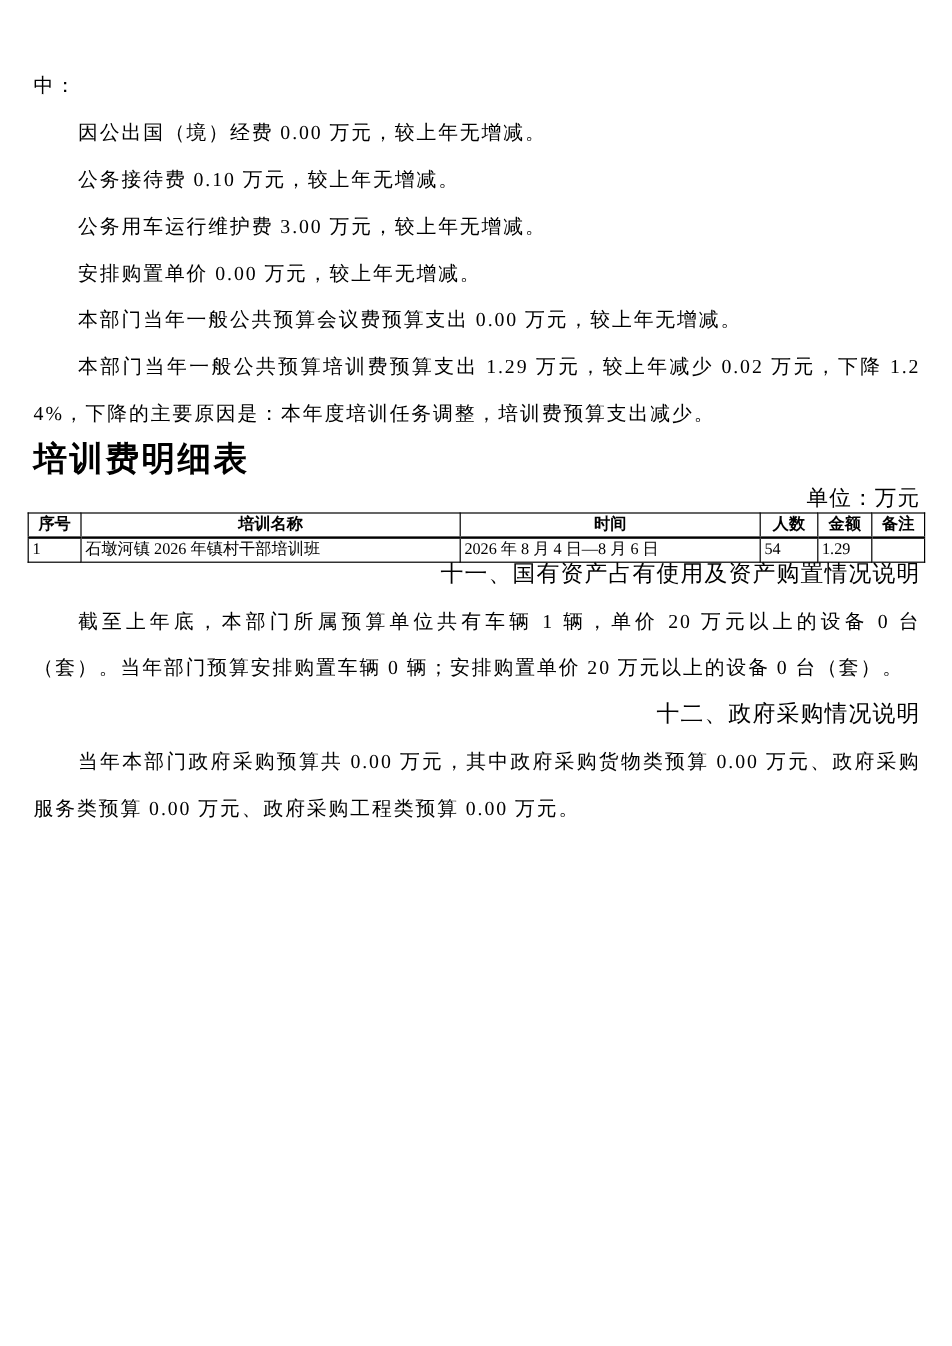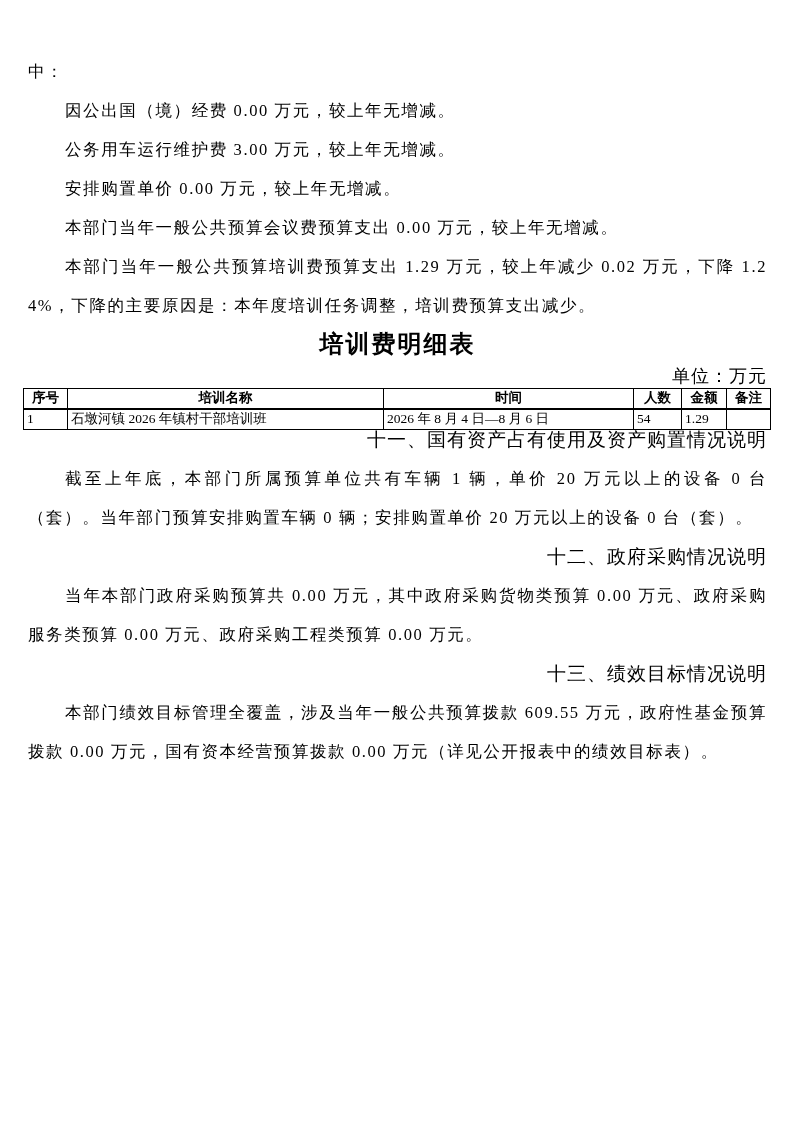--- a/index.html
+++ b/index.html
@@ -20,24 +20,23 @@
     font-size: 16.5px;
     line-height: 39px;
     letter-spacing: 1.6px;
     text-align: justify;
     word-break: break-all;
   }
   .para.indent { text-indent: 37px; }
   
   .table-title {
     margin: 0;
-    font-size: 24px;
+    font-size: 28px;
     font-weight: bold;
     line-height: 39px;
-    text-align: center;
     letter-spacing: 2px;
   }
   
   .unit-label {
     font-size: 18px;
     line-height: 24px;
     text-align: right;
     letter-spacing: 1px;
   }
   
@@ -83,20 +82,21 @@
   .section-first .section-heading { margin-top: -10px; }
 </style>
 </head>
 <body>
 
 <div class="page">
 
   <p class="para">中：</p>
 
   <p class="para indent">因公出国（境）经费 0.00 万元，较上年无增减。</p>
+  <p class="para indent">公务接待费 0.10 万元，较上年无增减。</p>
   <p class="para indent">公务用车运行维护费 3.00 万元，较上年无增减。</p>
   <p class="para indent">安排购置单价 0.00 万元，较上年无增减。</p>
   <p class="para indent">本部门当年一般公共预算会议费预算支出 0.00 万元，较上年无增减。</p>
   <p class="para indent">本部门当年一般公共预算培训费预算支出 1.29 万元，较上年减少 0.02 万元，下降 1.24%，下降的主要原因是：本年度培训任务调整，培训费预算支出减少。</p>
 
   <h2 class="table-title">培训费明细表</h2>
 
   <div class="unit-label">单位：万元</div>
 
   <table class="training">
@@ -133,19 +133,15 @@
   <div class="section section-first">
     <h3 class="section-heading">十一、国有资产占有使用及资产购置情况说明</h3>
     <p class="para indent">截至上年底，本部门所属预算单位共有车辆 1 辆，单价 20 万元以上的设备 0 台（套）。当年部门预算安排购置车辆 0 辆；安排购置单价 20 万元以上的设备 0 台（套）。</p>
   </div>
 
   <div class="section">
     <h3 class="section-heading">十二、政府采购情况说明</h3>
     <p class="para indent">当年本部门政府采购预算共 0.00 万元，其中政府采购货物类预算 0.00 万元、政府采购服务类预算 0.00 万元、政府采购工程类预算 0.00 万元。</p>
   </div>
 
-  <div class="section">
-    <h3 class="section-heading">十三、绩效目标情况说明</h3>
-    <p class="para indent">本部门绩效目标管理全覆盖，涉及当年一般公共预算拨款 609.55 万元，政府性基金预算拨款 0.00 万元，国有资本经营预算拨款 0.00 万元（详见公开报表中的绩效目标表）。</p>
-  </div>
 
 
 </div>
 
 </body></html>

